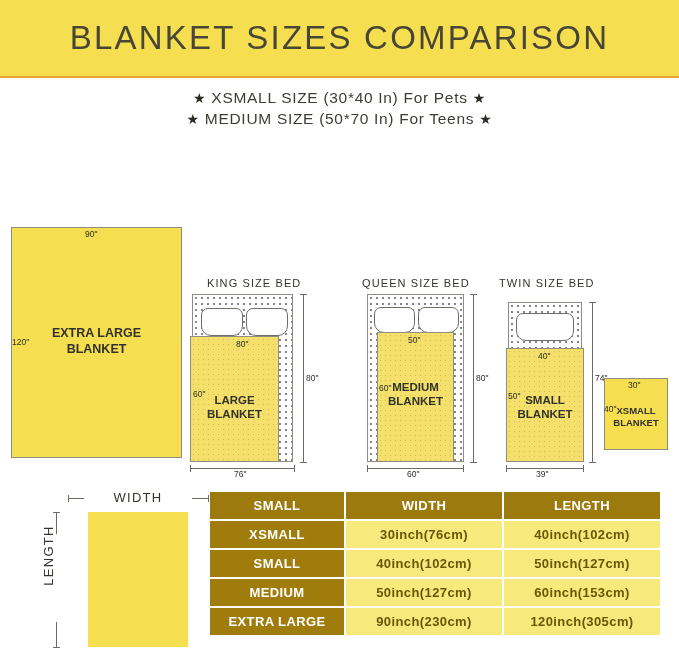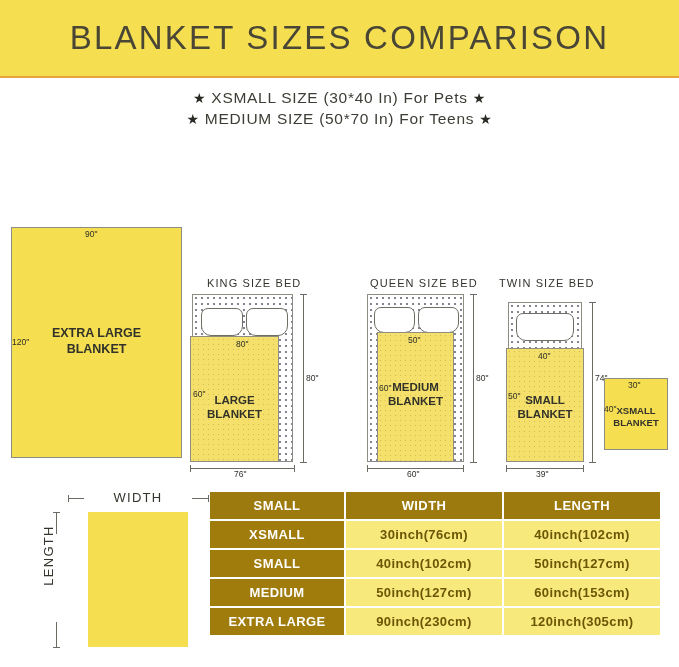--- a/index.html
+++ b/index.html
@@ -144,21 +144,21 @@
   <div class="rule-h" style="left:190px;top:253px;width:105px;"></div>
   <div class="tick-v" style="left:190px;top:250px;"></div>
   <div class="tick-v" style="left:294px;top:250px;"></div>
   <div class="dim" style="left:234px;top:254px;">76"</div>
 
   <div class="rule-v" style="left:303px;top:79px;height:168px;"></div>
   <div class="tick-h" style="left:300px;top:79px;"></div>
   <div class="tick-h" style="left:300px;top:247px;"></div>
   <div class="dim" style="left:306px;top:158px;">80"</div>
 
-  <div class="bed-title" style="left:370px;top:62px;">QUEEN SIZE BED</div>
+  <div class="bed-title" style="left:362px;top:62px;">QUEEN SIZE BED</div>
   <div class="mattress" style="left:367px;top:79px;width:97px;height:168px;"></div>
   <div class="pillow" style="left:374px;top:92px;width:41px;height:26px;"></div>
   <div class="pillow" style="left:418px;top:92px;width:41px;height:26px;"></div>
   <div class="blanket tex" style="left:377px;top:117px;width:77px;height:130px;">
     <div class="blanket-text" style="top:47px;font-size:11.5px;">
       <span>MEDIUM</span><br>
       <span>BLANKET</span>
     </div>
   </div>
   <div class="dim" style="left:408px;top:120px;">50"</div>

